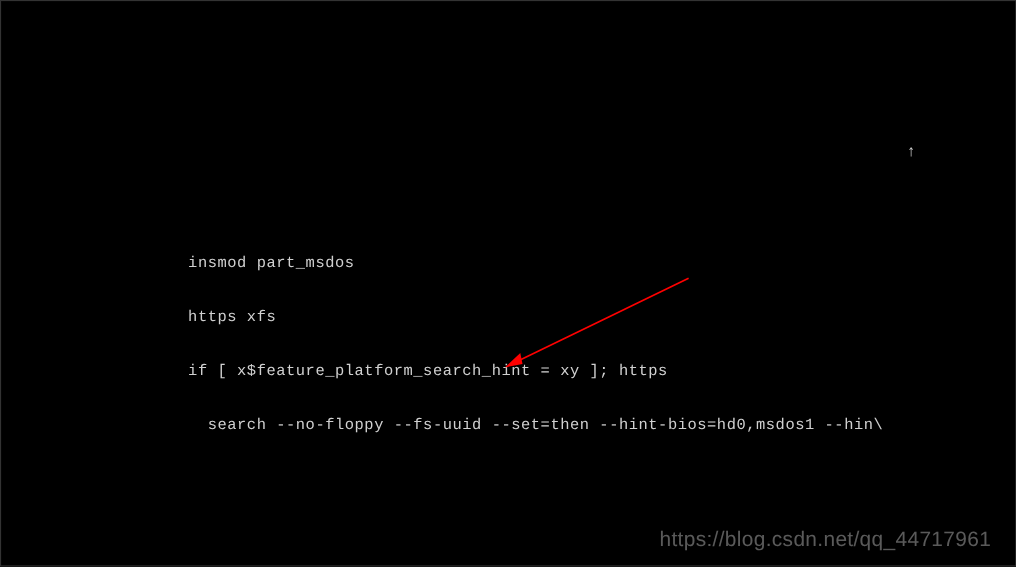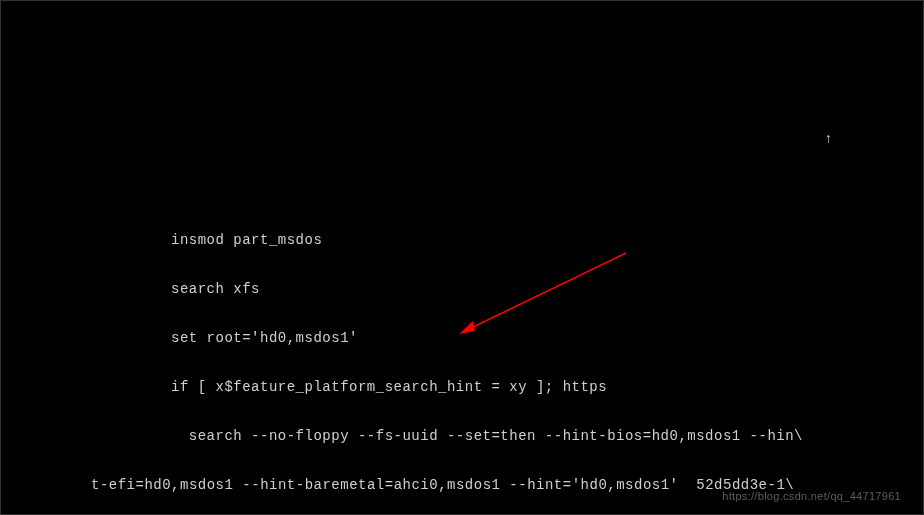--- a/index.html
+++ b/index.html
@@ -39,41 +39,39 @@
       top: 130px;
       right: 90px;
       color: #d0d0d0;
     }
     .watermark {
       position: absolute;
       bottom: 12px;
       right: 22px;
       color: rgba(200,200,200,0.45);
       font-family: Arial, sans-serif;
-      font-size: 11px;
+      font-size: 19px;
       letter-spacing: 0.3px;
       padding-left: 18px;
     }
     .config-block {
       padding-top: 125px;
     }
   </style>
 </head>
 <body>
 
 <div class="terminal">
   <div class="scroll-arrow">↑</div>
 
   <div class="config-block">
     <div class="line indent1">insmod part_msdos</div>
-    <div class="line indent1">search xfs</div>
-    <div class="line indent1">set root='hd0,msdos1'</div>
+    <div class="line indent1">https xfs</div>
     <div class="line indent1">if [ x$feature_platform_search_hint = xy ]; https</div>
     <div class="line indent1">  search --no-floppy --fs-uuid --set=then --hint-bios=hd0,msdos1 --hin\</div>
-    <div class="line indent0">t-efi=hd0,msdos1 --hint-baremetal=ahci0,msdos1 --hint='hd0,msdos1'  52d5dd3e-1\</div>
     
     
     
     
     
     
     
     
   </div>
 

